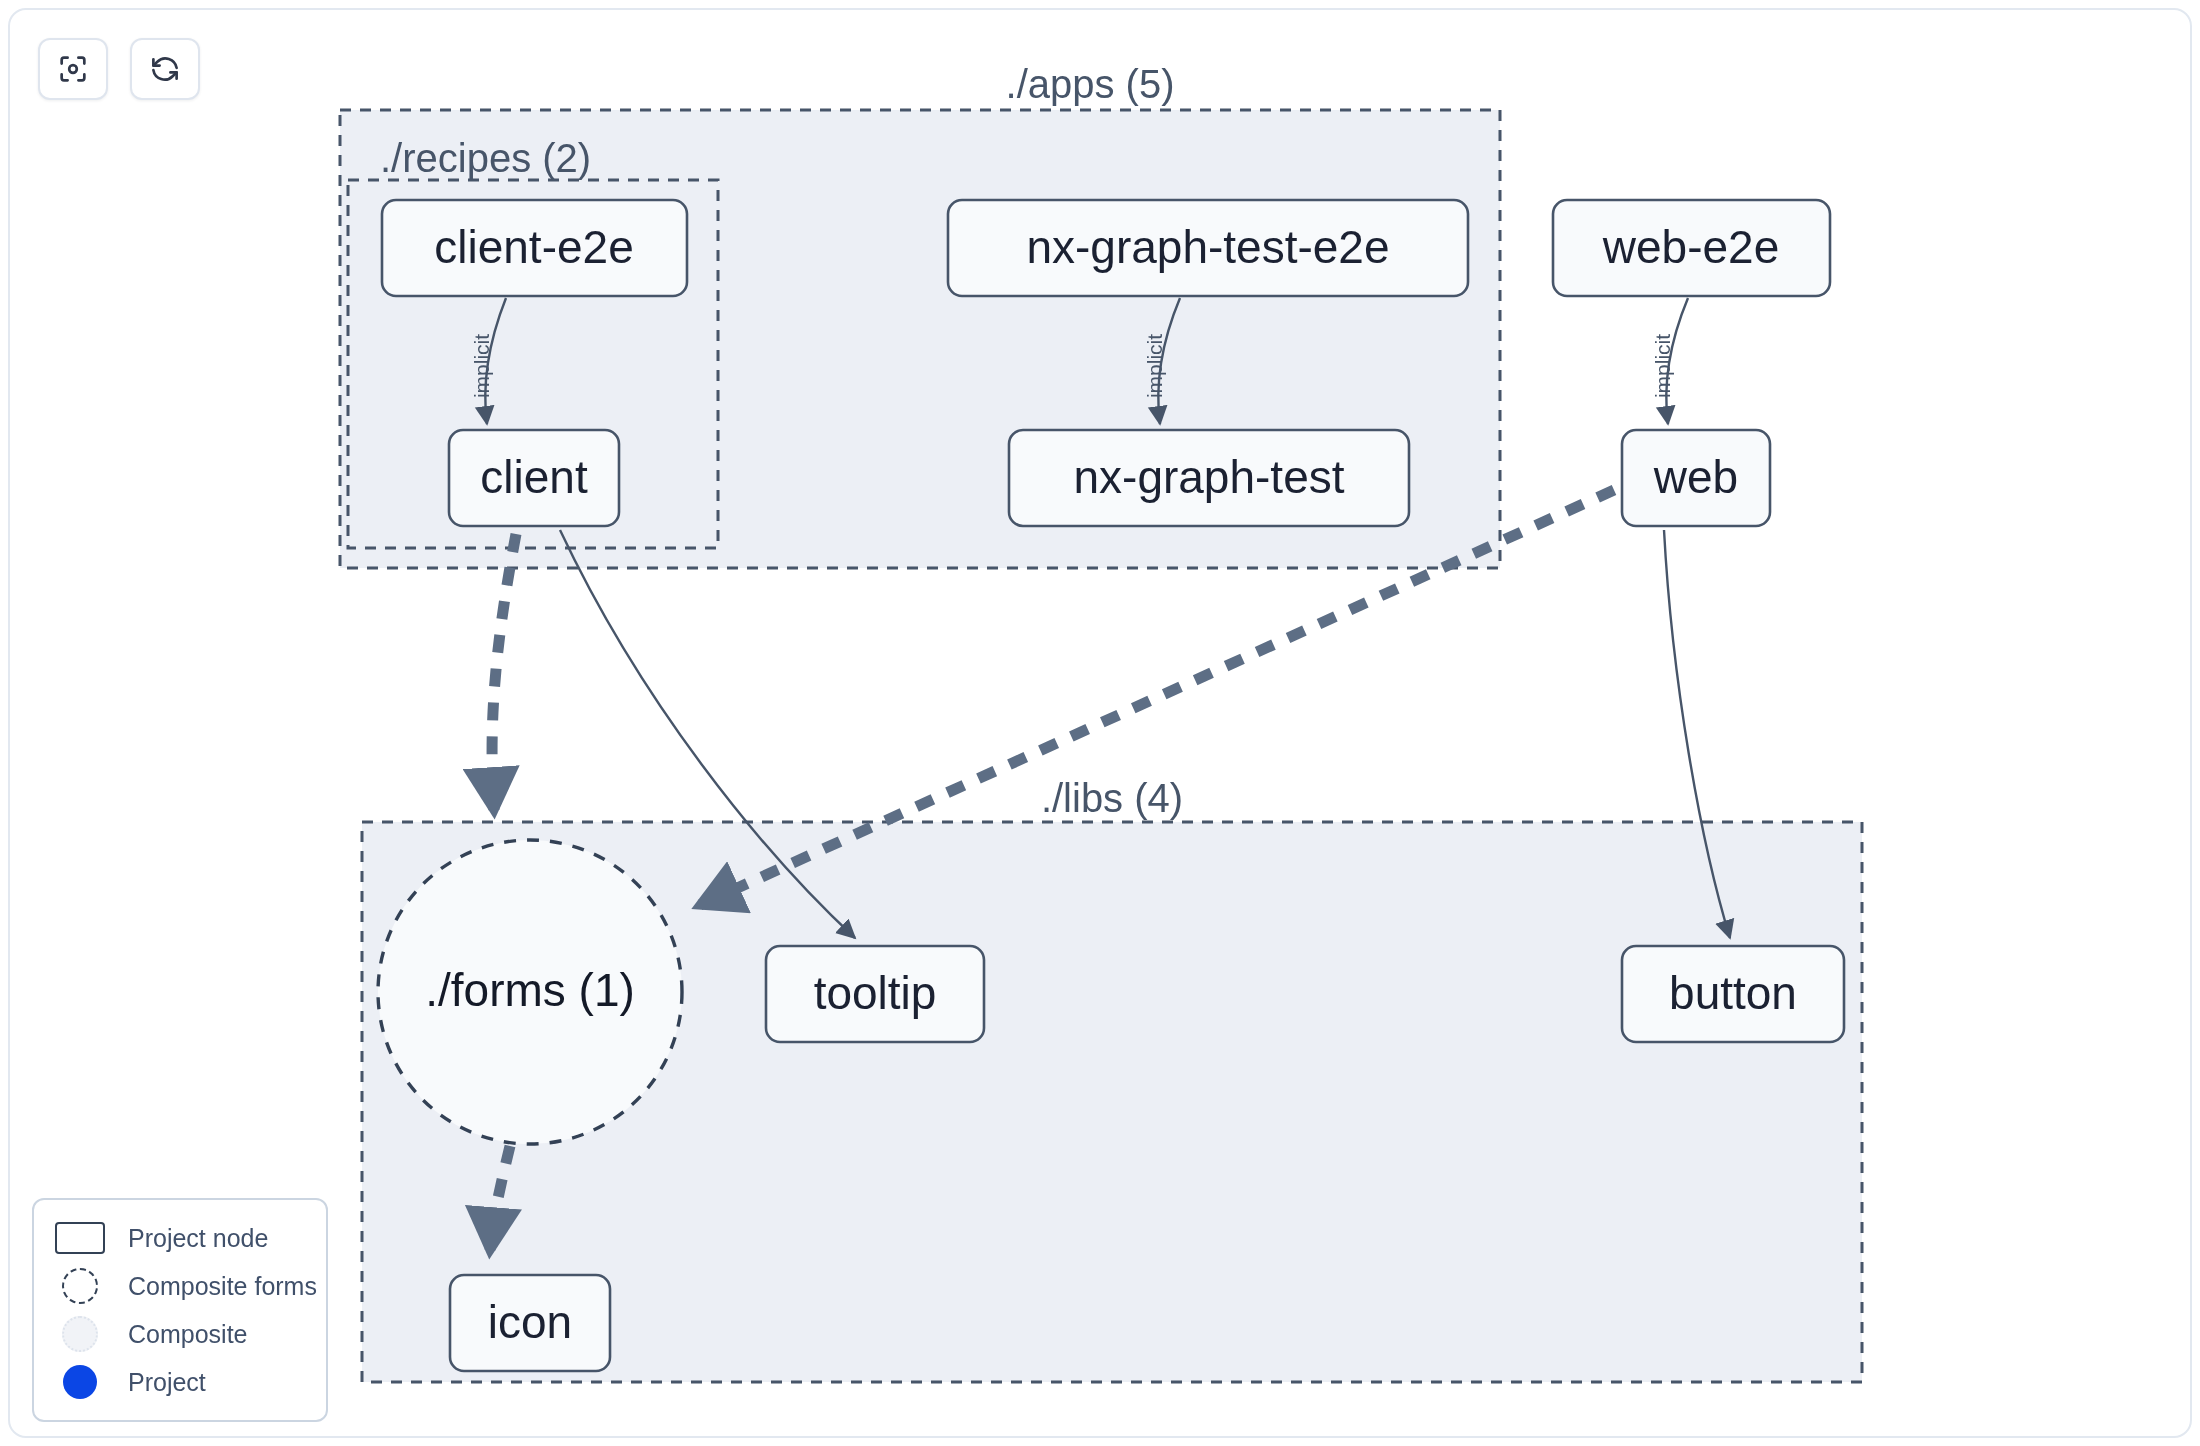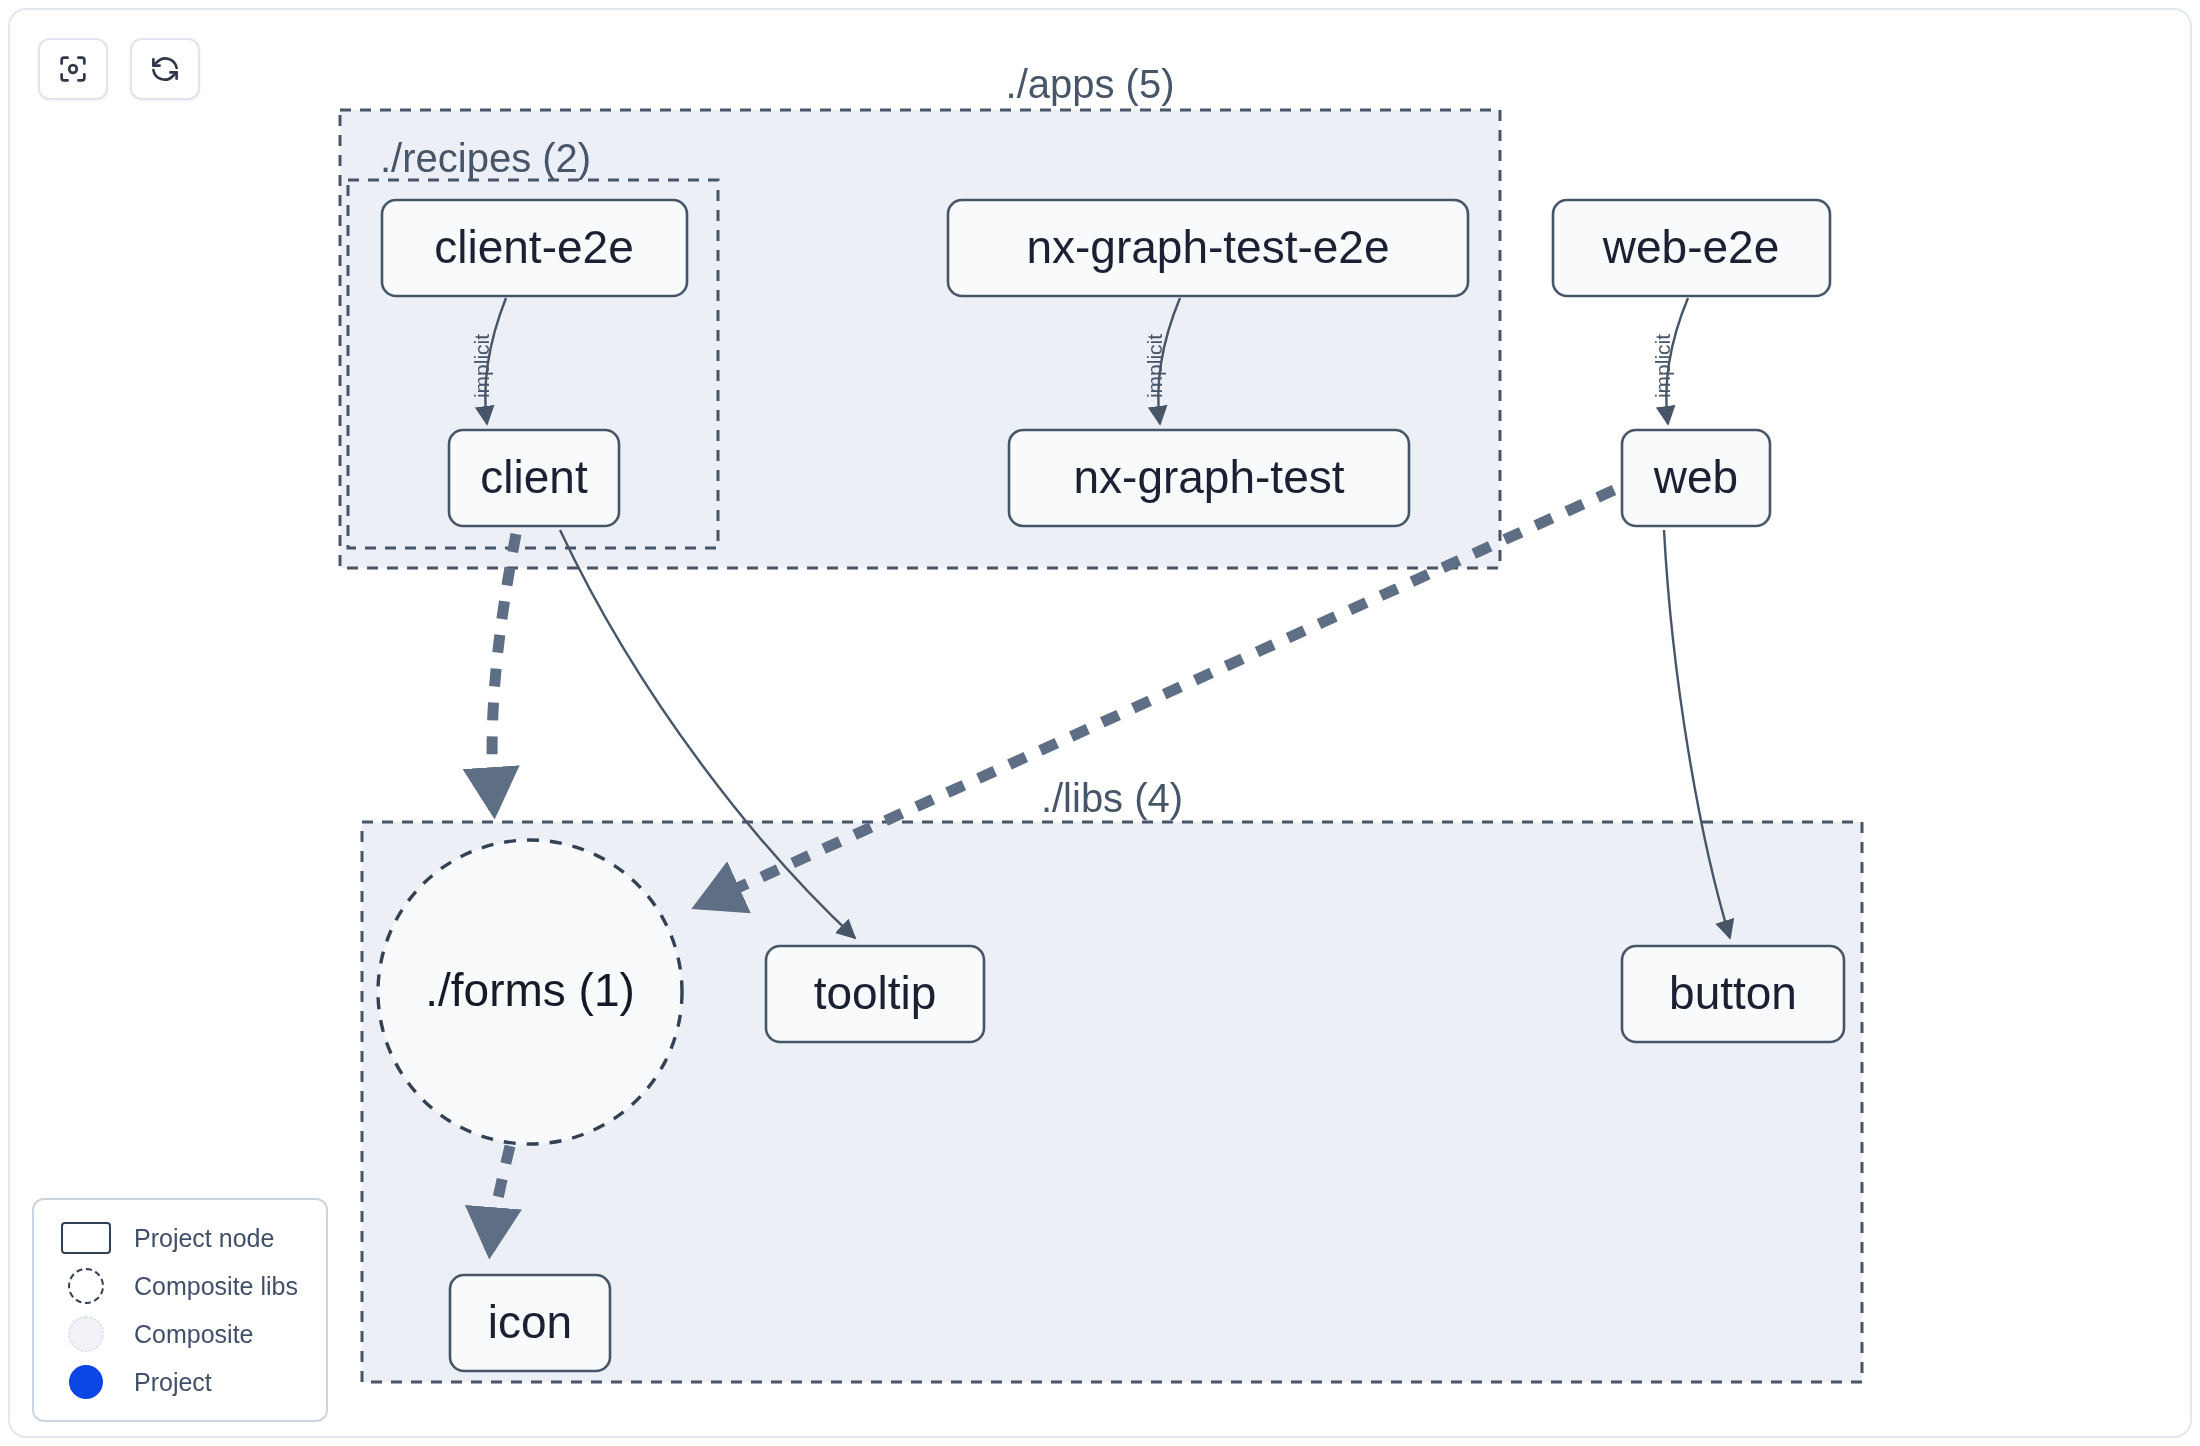--- a/index.html
+++ b/index.html
@@ -124,21 +124,21 @@
 
   
   .legend {
     position: absolute;
     left: 32px;
     top: 1198px;
     width: 296px;
     border: 2px solid #cbd5e1;
     border-radius: 12px;
     background: #ffffff;
-    padding: 14px 24px;
+    padding: 14px 18px;
     box-sizing: border-box;
     z-index: 40;
   }
   .legend-row {
     display: flex;
     align-items: center;
     height: 48px;
     gap: 20px;
   }
   .legend-swatch {
@@ -319,21 +319,21 @@
     <div class="legend-row">
       <span class="legend-swatch">
         <span class="sw-rect"></span>
       </span>
       <span class="legend-text">Project node</span>
     </div>
     <div class="legend-row">
       <span class="legend-swatch">
         <span class="sw-dashcircle"></span>
       </span>
-      <span class="legend-text">Composite libs</span>
+      <span class="legend-text">Composite forms</span>
     </div>
     <div class="legend-row">
       <span class="legend-swatch">
         <span class="sw-affected"></span>
       </span>
       <span class="legend-text">Composite</span>
     </div>
     <div class="legend-row">
       <span class="legend-swatch">
         <span class="sw-touched"></span>

